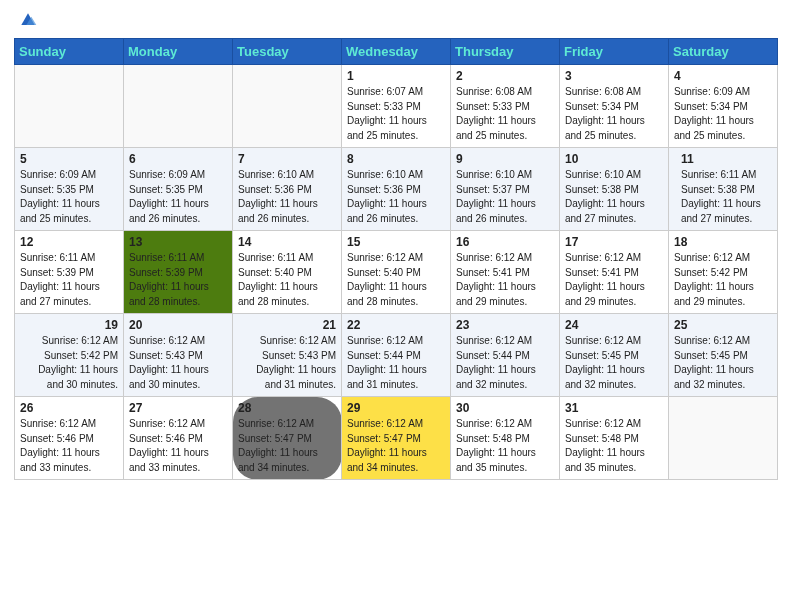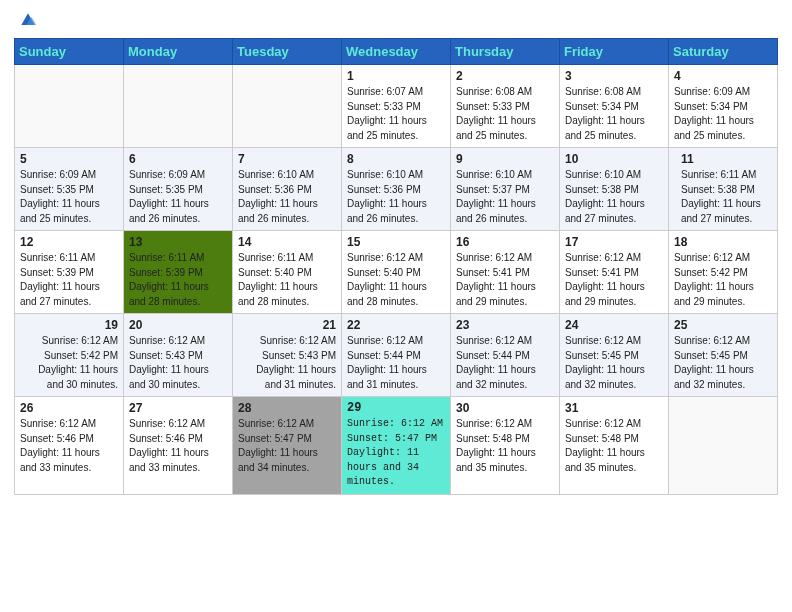--- a/index.html
+++ b/index.html
@@ -253,25 +253,25 @@
         </tr>
         <tr>
           <td style="background: rgb(255, 255, 255);">
             <span class="day-num">26</span>
             <div class="day-info">Sunrise: 6:12 AM<br>Sunset: 5:46 PM<br>Daylight: 11 hours and 33 minutes.</div>
           </td>
           <td style="background: rgb(255, 255, 255);">
             <span class="day-num">27</span>
             <div class="day-info">Sunrise: 6:12 AM<br>Sunset: 5:46 PM<br>Daylight: 11 hours and 33 minutes.</div>
           </td>
-          <td style="background: #a3a3a3;">
+          <td style="background: #737373; border-radius: 25px;">
             <span class="day-num">28</span>
             <div class="day-info">Sunrise: 6:12 AM<br>Sunset: 5:47 PM<br>Daylight: 11 hours and 34 minutes.</div>
           </td>
-          <td style="background: #5eead4; font-family: Liberation Mono, monospace;">
+          <td style="background: #fde047;">
             <span class="day-num">29</span>
             <div class="day-info">Sunrise: 6:12 AM<br>Sunset: 5:47 PM<br>Daylight: 11 hours and 34 minutes.</div>
           </td>
           <td style="background: rgb(255, 255, 255);">
             <span class="day-num">30</span>
             <div class="day-info">Sunrise: 6:12 AM<br>Sunset: 5:48 PM<br>Daylight: 11 hours and 35 minutes.</div>
           </td>
           <td style="background: rgb(255, 255, 255);">
             <span class="day-num">31</span>
             <div class="day-info">Sunrise: 6:12 AM<br>Sunset: 5:48 PM<br>Daylight: 11 hours and 35 minutes.</div>

